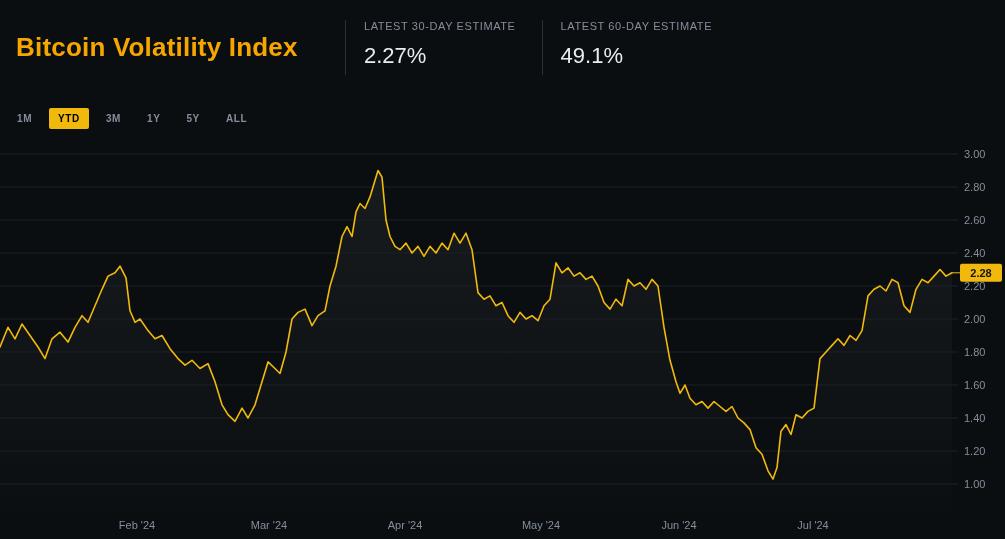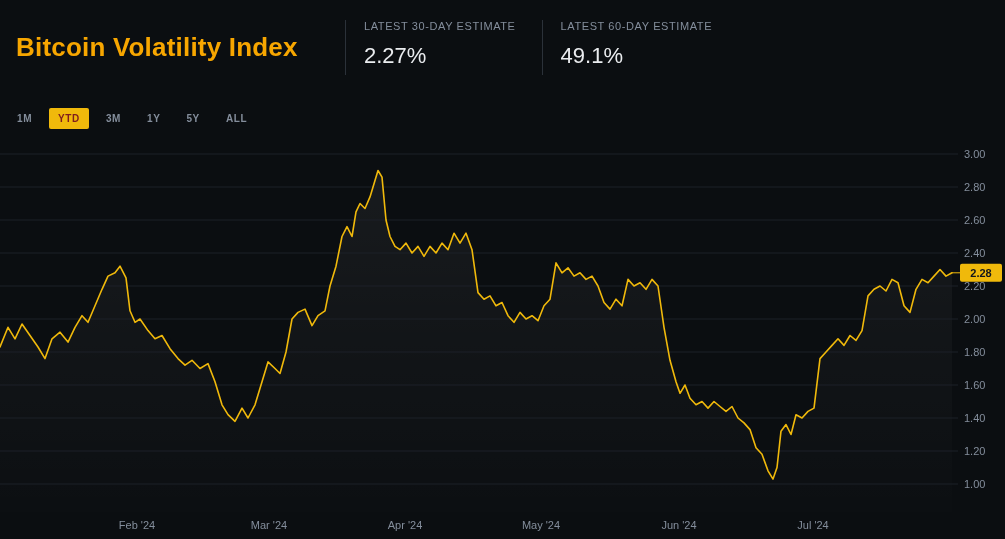--- a/index.html
+++ b/index.html
@@ -6,21 +6,21 @@
     font-family:"Liberation Sans", sans-serif;-webkit-font-smoothing:antialiased;}
   .header{display:flex;align-items:stretch;height:95px;}
   .title-wrap{width:345px;display:flex;align-items:center;padding-left:16px;box-sizing:border-box;}
   .page-title{font-size:26px;font-weight:700;color:#f7a600;letter-spacing:0.2px;}
   .vdivider{width:1px;background:#2b3139;margin:20px 0;}
   .stat{padding:20px 26px 0 18px;box-sizing:border-box;min-width:168px;}
   .stat-label{font-size:11px;font-weight:400;color:#848e9c;letter-spacing:0.6px;text-transform:uppercase;}
   .stat-value{font-size:22px;color:#eaecef;margin-top:11px;font-weight:400;}
   .tabs{display:flex;align-items:center;gap:8px;padding:6px 0 0 8px;height:34px;}
   .tab{font-size:10px;font-weight:700;color:#848e9c;letter-spacing:0.6px;padding:5px 9px;border-radius:2px;cursor:pointer;}
-  .tab.active{background:#f0b90b;color:#7f1d1d;}
+  .tab.active{background:#f0b90b;color:#000000;}
   .chart-wrap{position:relative;width:1005px;height:404px;margin-top:2px;}
   svg text{font-family:"Liberation Sans", sans-serif;}
 </style>
 </head>
 <body>
 
 <div class="header">
   <div class="title-wrap">
     <span class="page-title">Bitcoin Volatility Index</span>
   </div>

